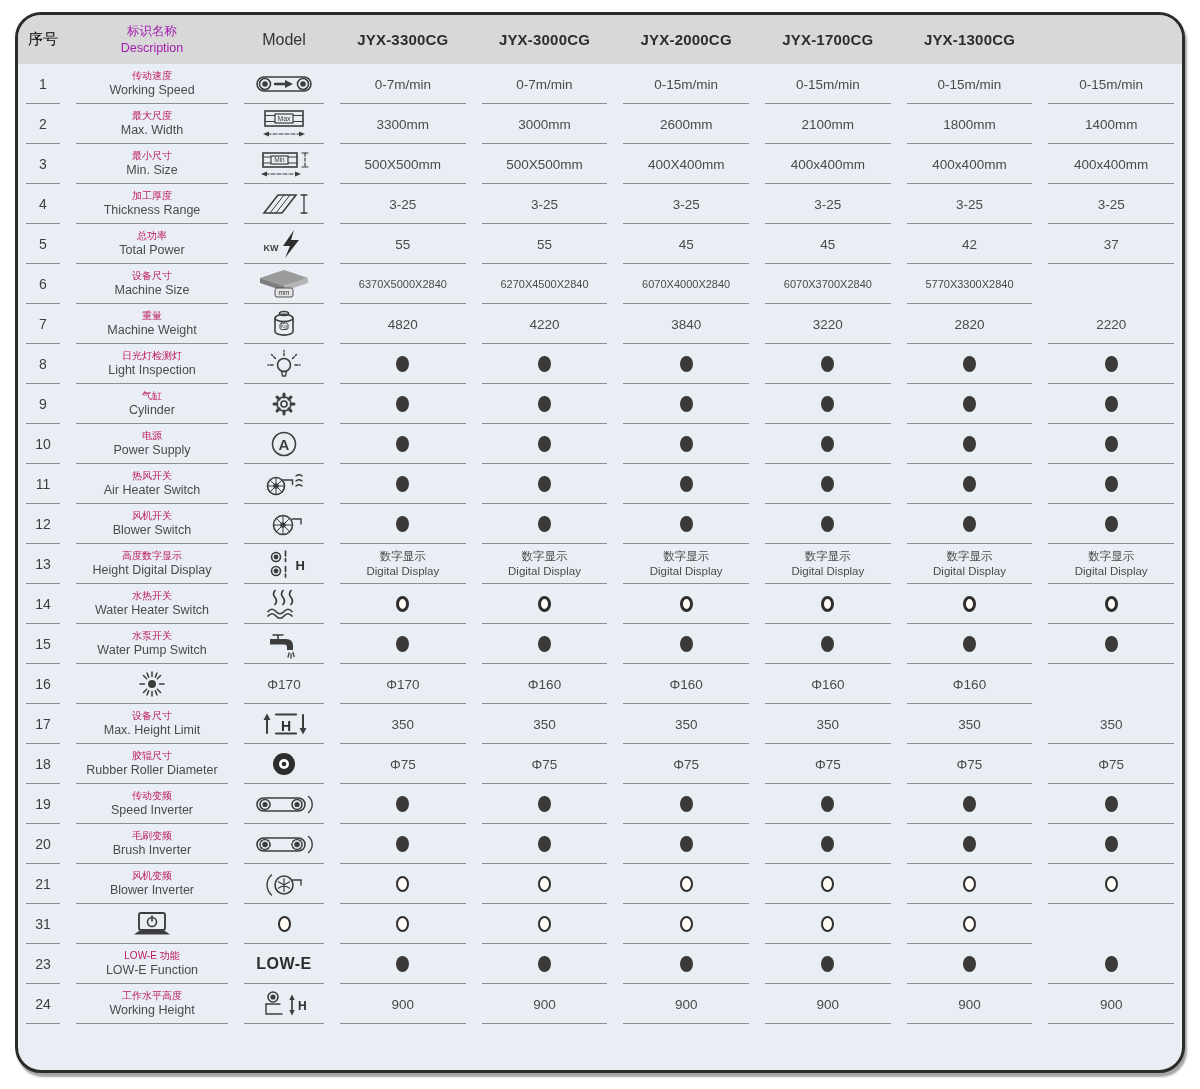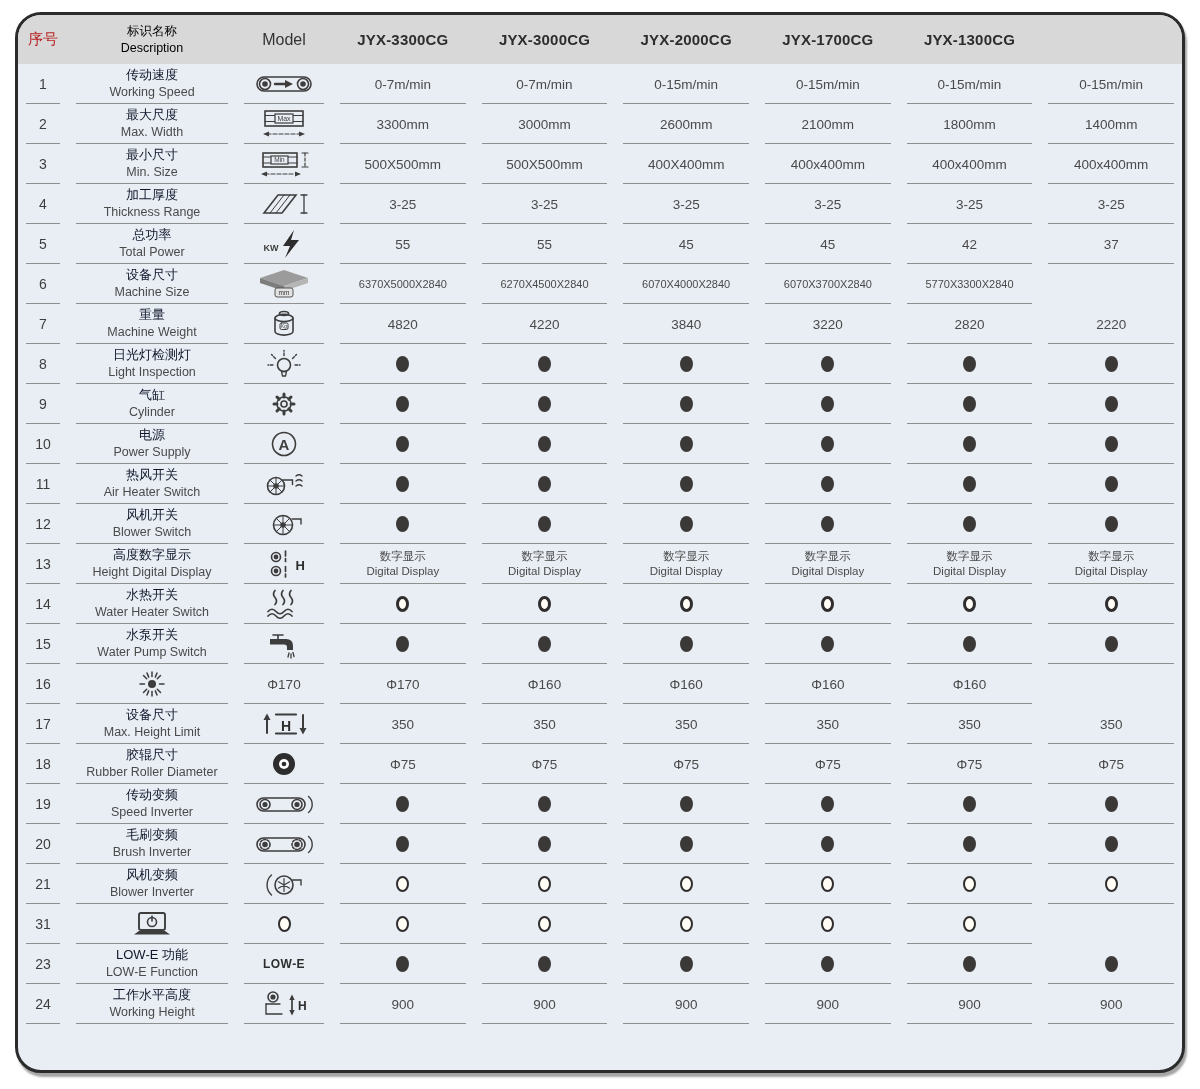--- a/index.html
+++ b/index.html
@@ -10,43 +10,43 @@
   }
   .page{padding:12px 15px 0 15px;}
   .spec-table{
     border:3px solid #2b2b2b;border-radius:26px;overflow:hidden;
     background:#e9eef5;
     box-shadow:2px 4px 2px rgba(55,55,55,.45);
   }
   .grid{display:grid;grid-template-columns:50px 168px 96px repeat(6,1fr);}
   .thead{background:#d8d8d8;height:49px;}
   .th{display:flex;flex-direction:column;align-items:center;justify-content:center;color:#333;}
-  .th-serial{font-size:15px;color:#b91c1c;}
-  .th-desc div{font-size:12.5px;line-height:1.3;color:#000000;}
+  .th-serial{font-size:15px;color:#000000;}
+  .th-desc div{font-size:12.5px;line-height:1.3;color:#a21caf;}
   .th-model{font-size:16px;color:#333;}
   .th.model-name{font-weight:700;font-size:15px;color:#2d2d2d;letter-spacing:.2px;}
   .row{height:40px;}
   .cell{
     position:relative;display:flex;flex-direction:column;
     align-items:center;justify-content:center;color:#474747;
   }
   .cell::after{
     content:"";position:absolute;left:8px;right:8px;bottom:0;
     border-bottom:1px solid #8f8f8f;
   }
   .cell.serial{font-size:14px;color:#3e3e3e;}
-  .cell.desc .zh{font-size:13px;line-height:1.3;color:#0f172a;}
+  .cell.desc .zh{font-size:10px;line-height:1.3;color:#be185d;}
   .cell.desc .en{font-size:12.5px;line-height:1.3;color:#4a4a4a;}
   .cell.val{font-size:13.5px;color:#4a4a4a;}
   .row.small .cell.val{font-size:11px;}
   .two-line{font-size:11.5px;line-height:1.3;text-align:center;white-space:pre-line;color:#4a4a4a;}
   .dot{width:13px;height:16px;border-radius:50%;background:#3b3838;}
   .ring{width:13px;height:16px;border-radius:50%;border:2px solid #2f2d2d;background:#fffdf6;box-sizing:border-box;}
   .ring.bold{border-width:3px;}
-  .lowe{font-weight:700;font-size:12px;color:#2d2d2d;letter-spacing:.5px;}
+  .lowe{font-weight:700;font-size:16px;color:#2d2d2d;letter-spacing:.5px;}
   .icon-wrap{display:flex;align-items:center;justify-content:center;}
   .spacer{height:46px;}
 </style>
 </head>
 <body>
 
 <div class="page">
   <div class="spec-table">
     <div class="grid thead" id="thead">
       <div class="th th-serial">序号</div>

